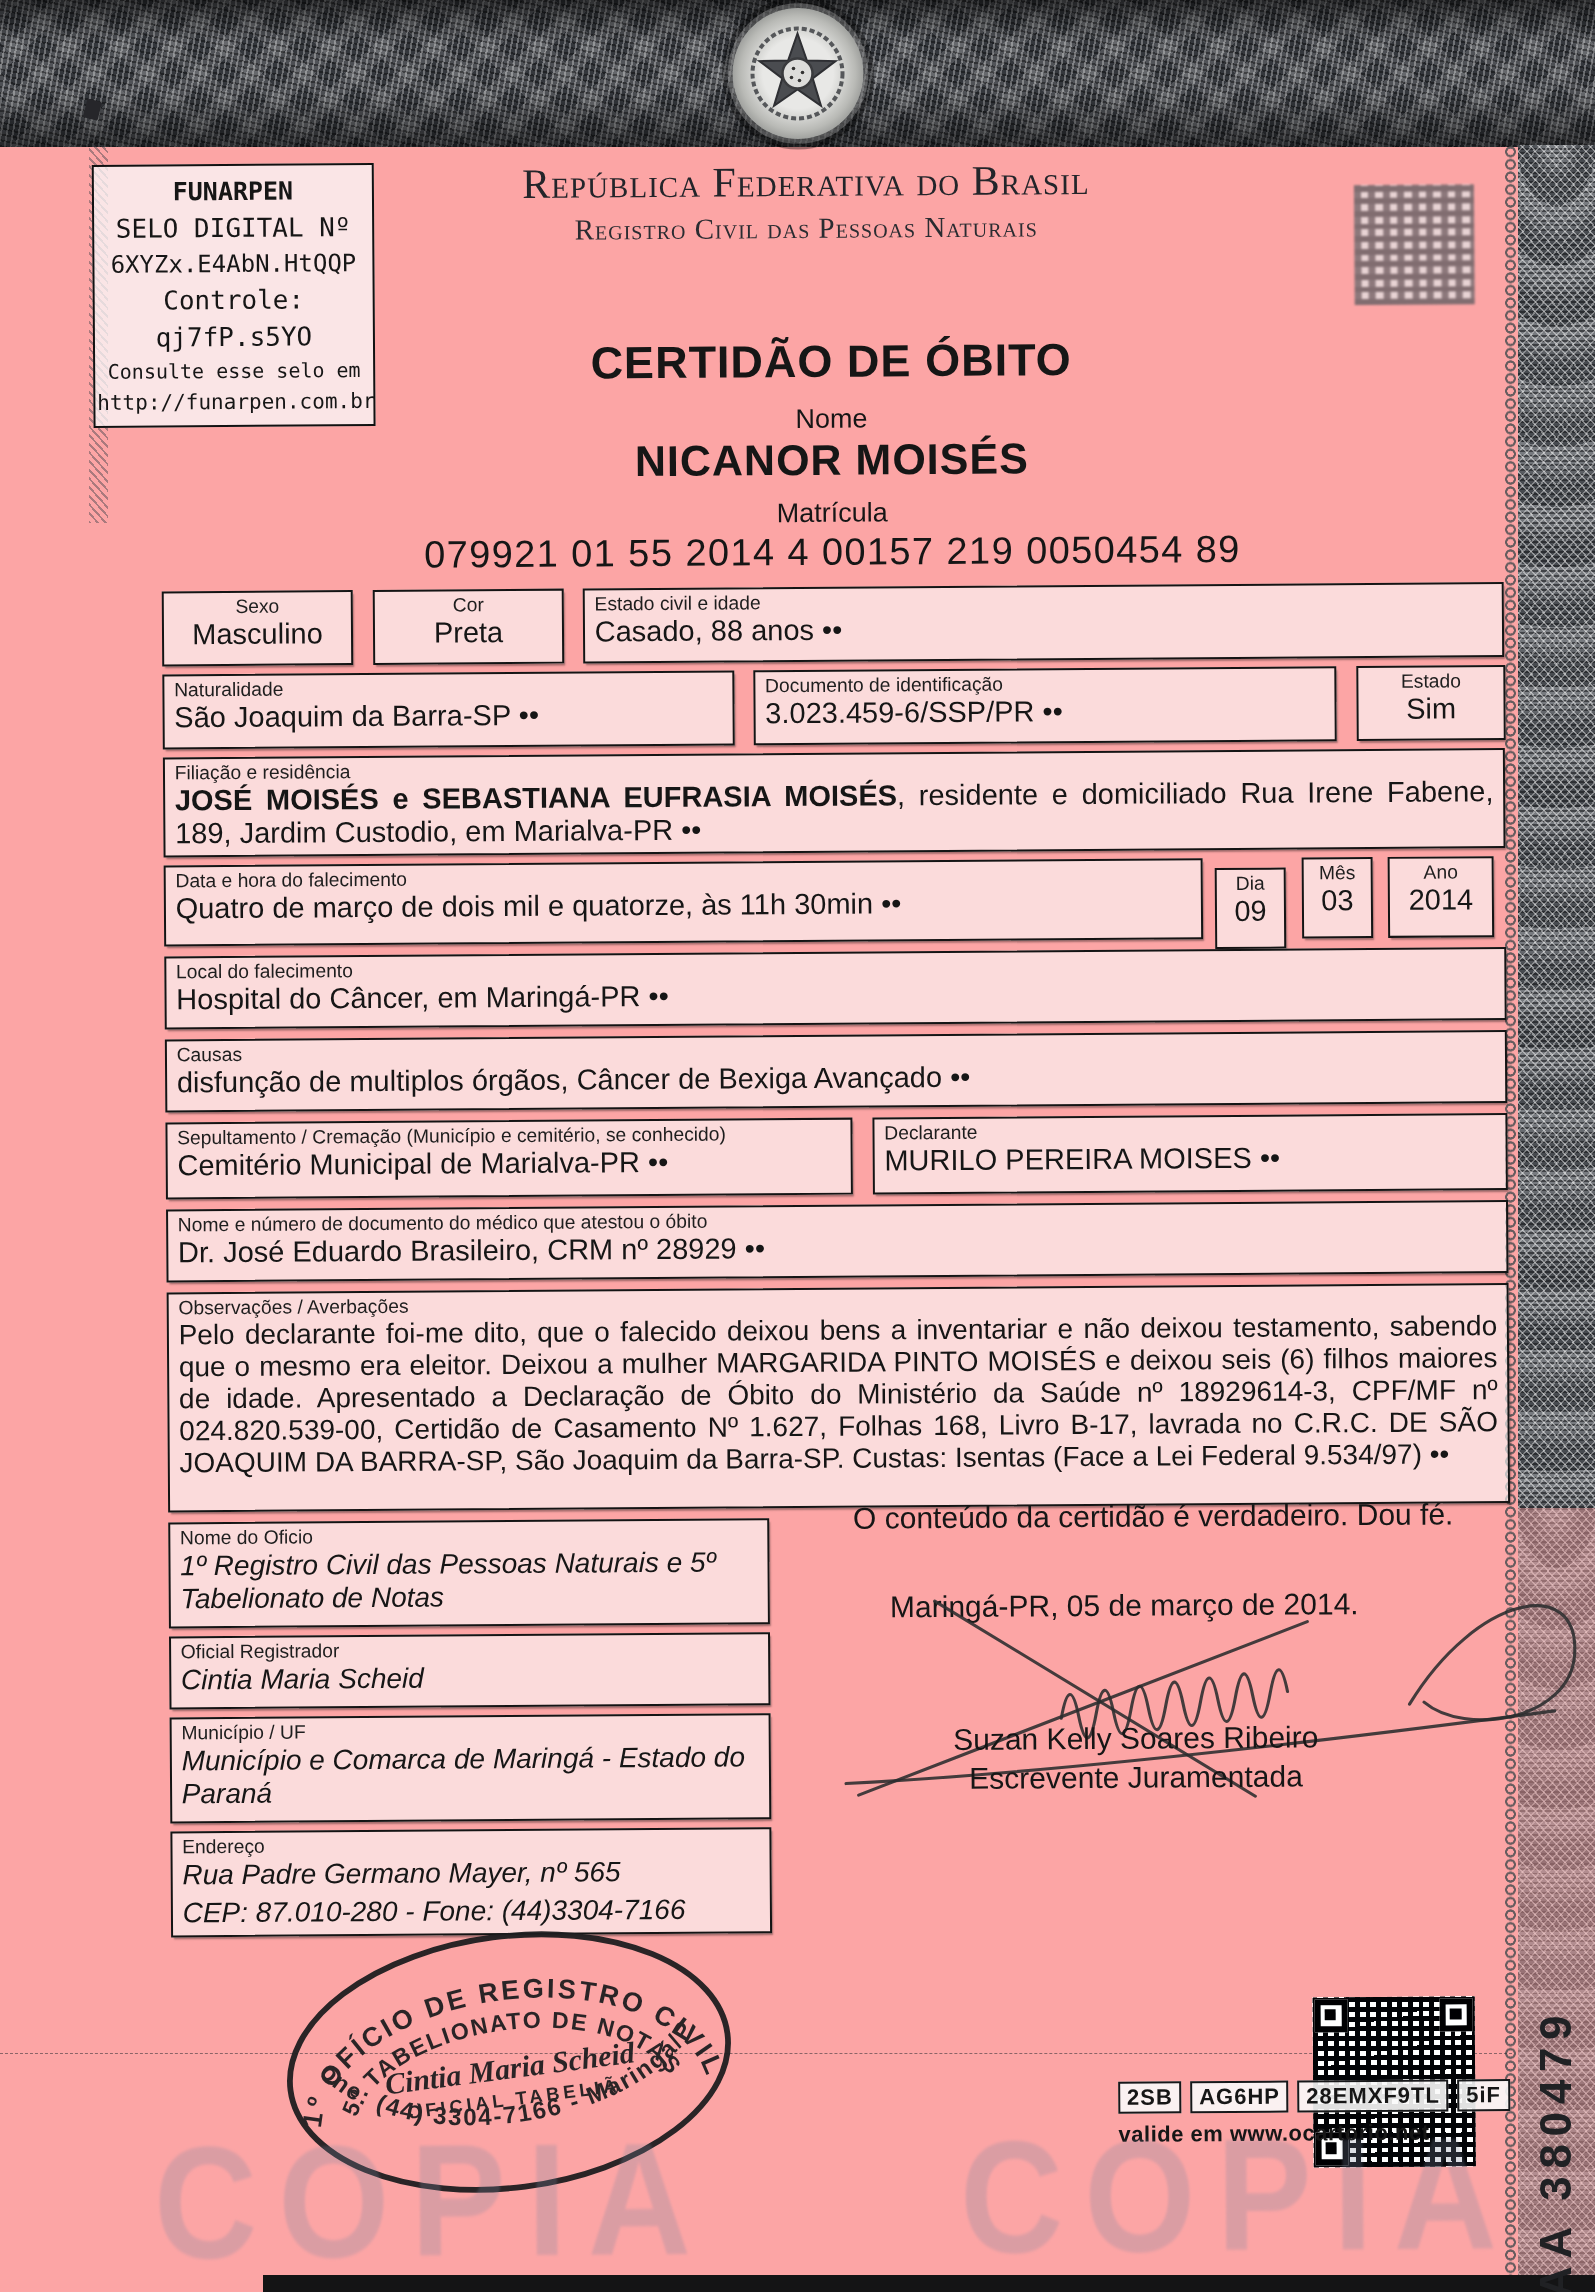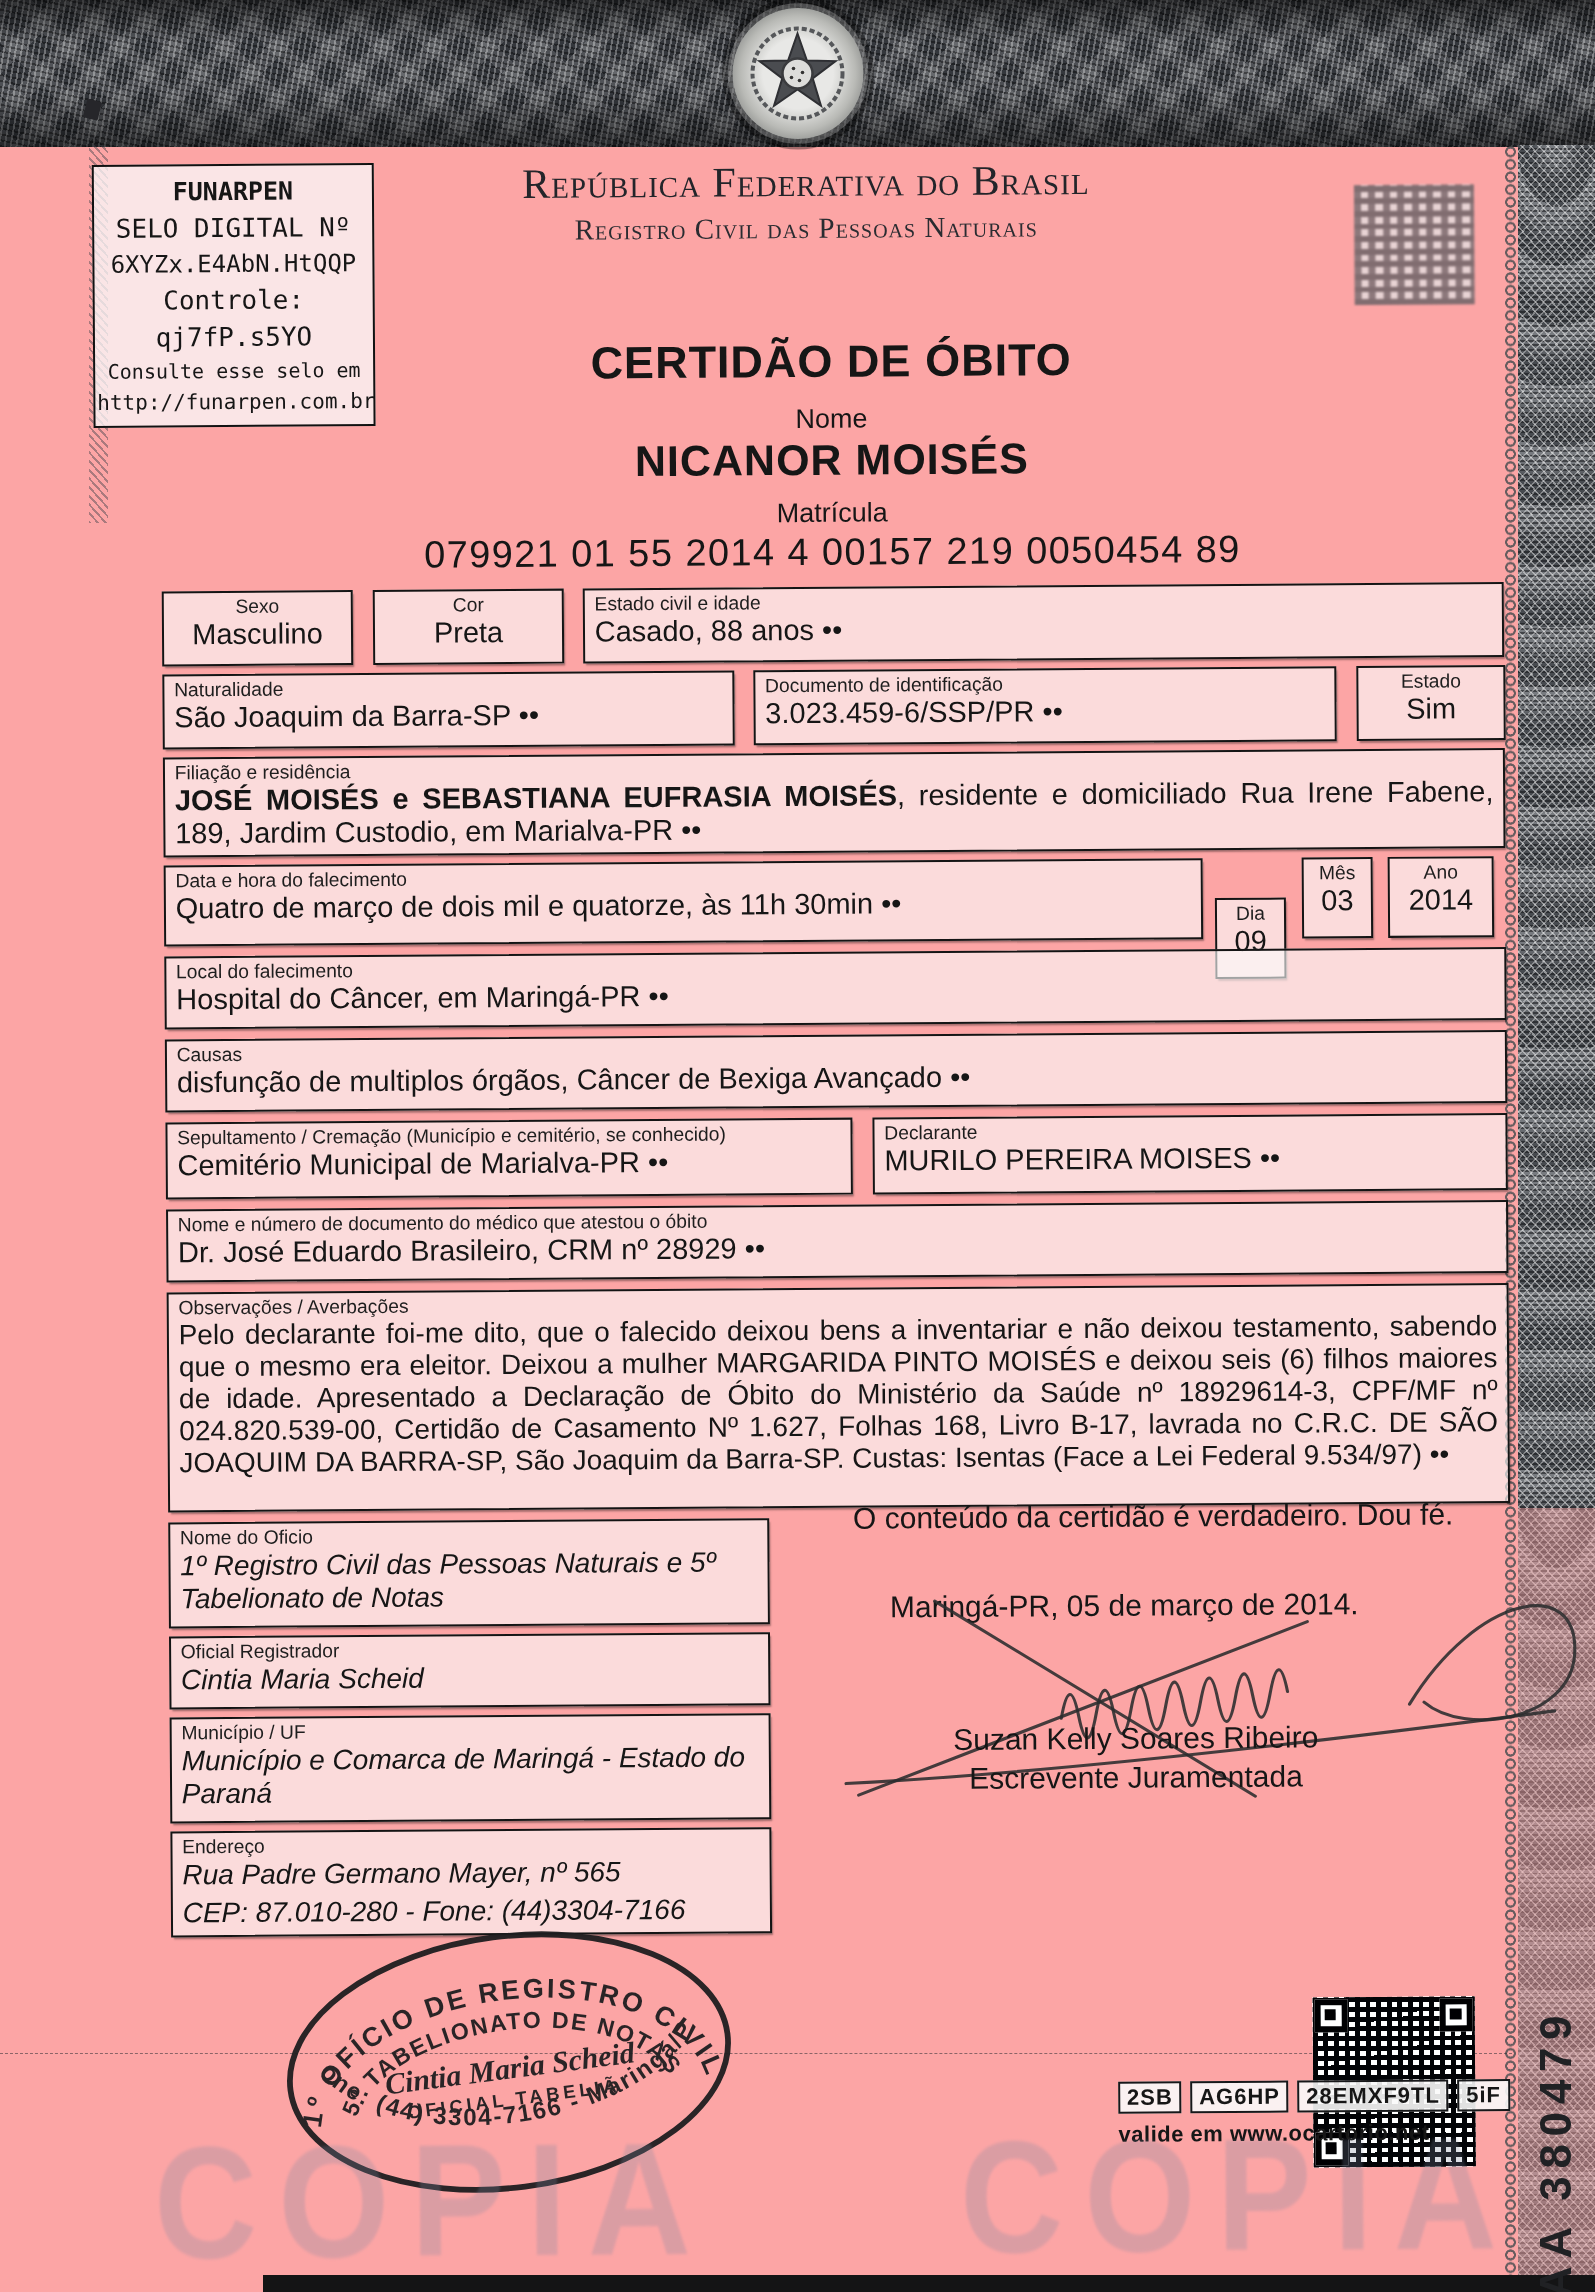--- a/index.html
+++ b/index.html
@@ -75,21 +75,21 @@
 
   .box-sexo{left:164px;top:587px;width:191px;height:75px;}
   .box-cor{left:375px;top:587px;width:191px;height:75px;}
   .box-estado{left:585px;top:587px;width:921px;height:75px;}
   .box-naturalidade{left:164px;top:670px;width:572px;height:75px;}
   .box-documento{left:755px;top:670px;width:583px;height:75px;}
   .box-eleitor{left:1358px;top:670px;width:149px;height:75px;}
   .box-filiacao{left:164px;top:753px;width:1342px;height:100px;}
   .box-filiacao .val{text-align:justify;}
   .box-data{left:164px;top:861px;width:1039px;height:81px;}
-  .box-dia{left:1215px;top:901px;width:71px;height:81px;}
+  .box-dia{left:1215px;top:871px;width:71px;height:81px;}
   .box-mes{left:1302px;top:861px;width:71px;height:81px;}
   .box-ano{left:1388px;top:861px;width:106px;height:81px;}
   .box-local{left:164px;top:952px;width:1342px;height:73px;}
   .box-causas{left:164px;top:1035px;width:1342px;height:73px;}
   .box-sepultamento{left:164px;top:1118px;width:687px;height:77px;}
   .box-declarante{left:871px;top:1118px;width:635px;height:77px;}
   .box-medico{left:164px;top:1205px;width:1342px;height:73px;}
   .box-obs{left:164px;top:1288px;width:1342px;height:220px;}
   .box-obs .val{font-size:28px;line-height:32px;text-align:justify;}
 

